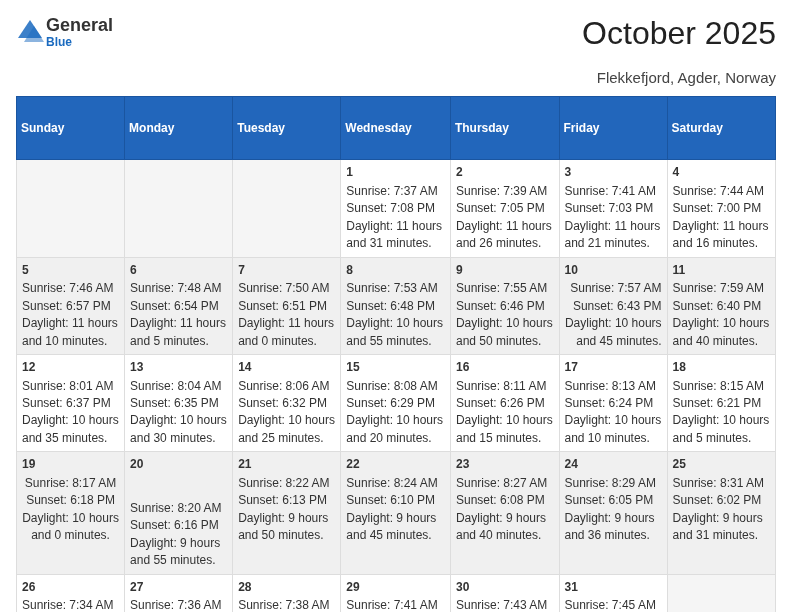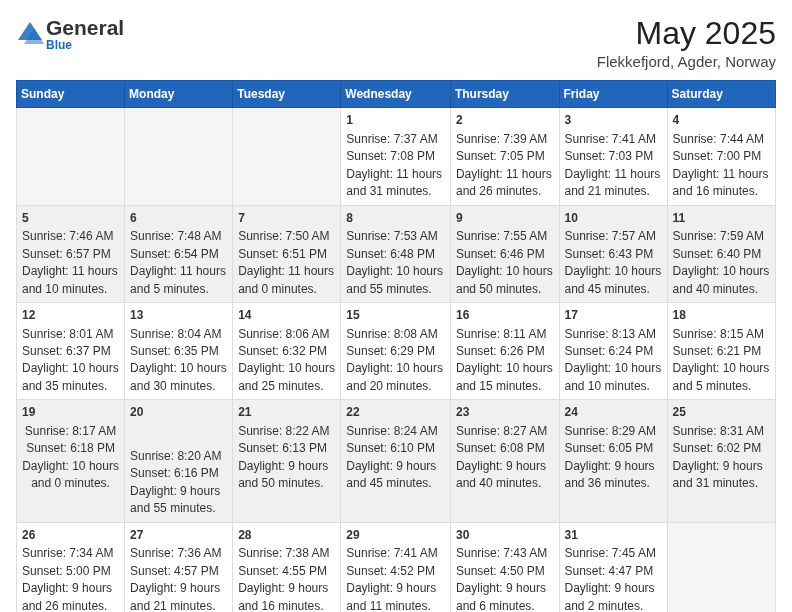--- a/index.html
+++ b/index.html
@@ -25,21 +25,21 @@
     .logo {
       display: flex;
       align-items: center;
     }
     .logo-text {
       display: flex;
       flex-direction: column;
       line-height: 1.1;
     }
     .logo-general {
-      font-size: 21px;
+      font-size: 18px;
       font-weight: bold;
       color: #333;
     }
     .logo-blue {
       font-size: 12px;
       font-weight: bold;
       color: #1a6abf;
     }
     .logo-icon {
       width: 28px;
@@ -51,32 +51,32 @@
     }
     .month-title {
       font-size: 32px;
       font-weight: normal;
       color: #222;
       line-height: 1.1;
     }
     .location {
       font-size: 15px;
       color: #444;
-      margin-top: 2px;
+      margin-top: 18px;
     }
     .calendar {
       width: 100%;
       border-collapse: collapse;
       border: 1px solid #ccc;
       font-size: 11px;
     }
     .calendar th {
       background: #2266bb;
       color: #fff;
-      padding: 6px 4px;
+      padding: 24px 4px;
       text-align: left;
       font-size: 12px;
       font-weight: bold;
       border: 1px solid #1a55a0;
     }
     .calendar td {
       vertical-align: top;
       padding: 4px 5px;
       border: 1px solid #ddd;
       width: 113px;
@@ -113,21 +113,21 @@
       <svg class="logo-icon" viewBox="0 0 28 28" xmlns="http://www.w3.org/2000/svg">
         <polygon points="14,2 26,20 2,20" fill="#1a6abf" opacity="0.85"></polygon>
         <polygon points="18,8 28,24 8,24" fill="#1a6abf" opacity="0.5"></polygon>
       </svg>
       <div class="logo-text">
         <span class="logo-general">General</span>
         <span class="logo-blue">Blue</span>
       </div>
     </div>
     <div class="title-block">
-      <div class="month-title">May 2025</div>
+      <div class="month-title">October 2025</div>
       <div class="location">Flekkefjord, Agder, Norway</div>
     </div>
   </div>
 
   <table class="calendar">
     <thead>
       <tr>
       <th>Sunday</th>
           <th>Monday</th>
           <th>Tuesday</th>
@@ -202,21 +202,21 @@
           </td>
           <td>
             <span class="day-number">9</span>
             <div class="day-info" style="white-space: pre-line;">Sunrise: 7:55 AM
 Sunset: 6:46 PM
 Daylight: 10 hours
 and 50 minutes.</div>
           </td>
           <td>
             <span class="day-number">10</span>
-            <div class="day-info" style="white-space: pre-line;">Sunrise: 7:57 AM
+            <div class="day-info" style="white-space: pre-line; text-align: right;">Sunrise: 7:57 AM
 Sunset: 6:43 PM
 Daylight: 10 hours
 and 45 minutes.</div>
           </td>
           <td>
             <span class="day-number">11</span>
             <div class="day-info" style="white-space: pre-line;">Sunrise: 7:59 AM
 Sunset: 6:40 PM
 Daylight: 10 hours
 and 40 minutes.</div>

